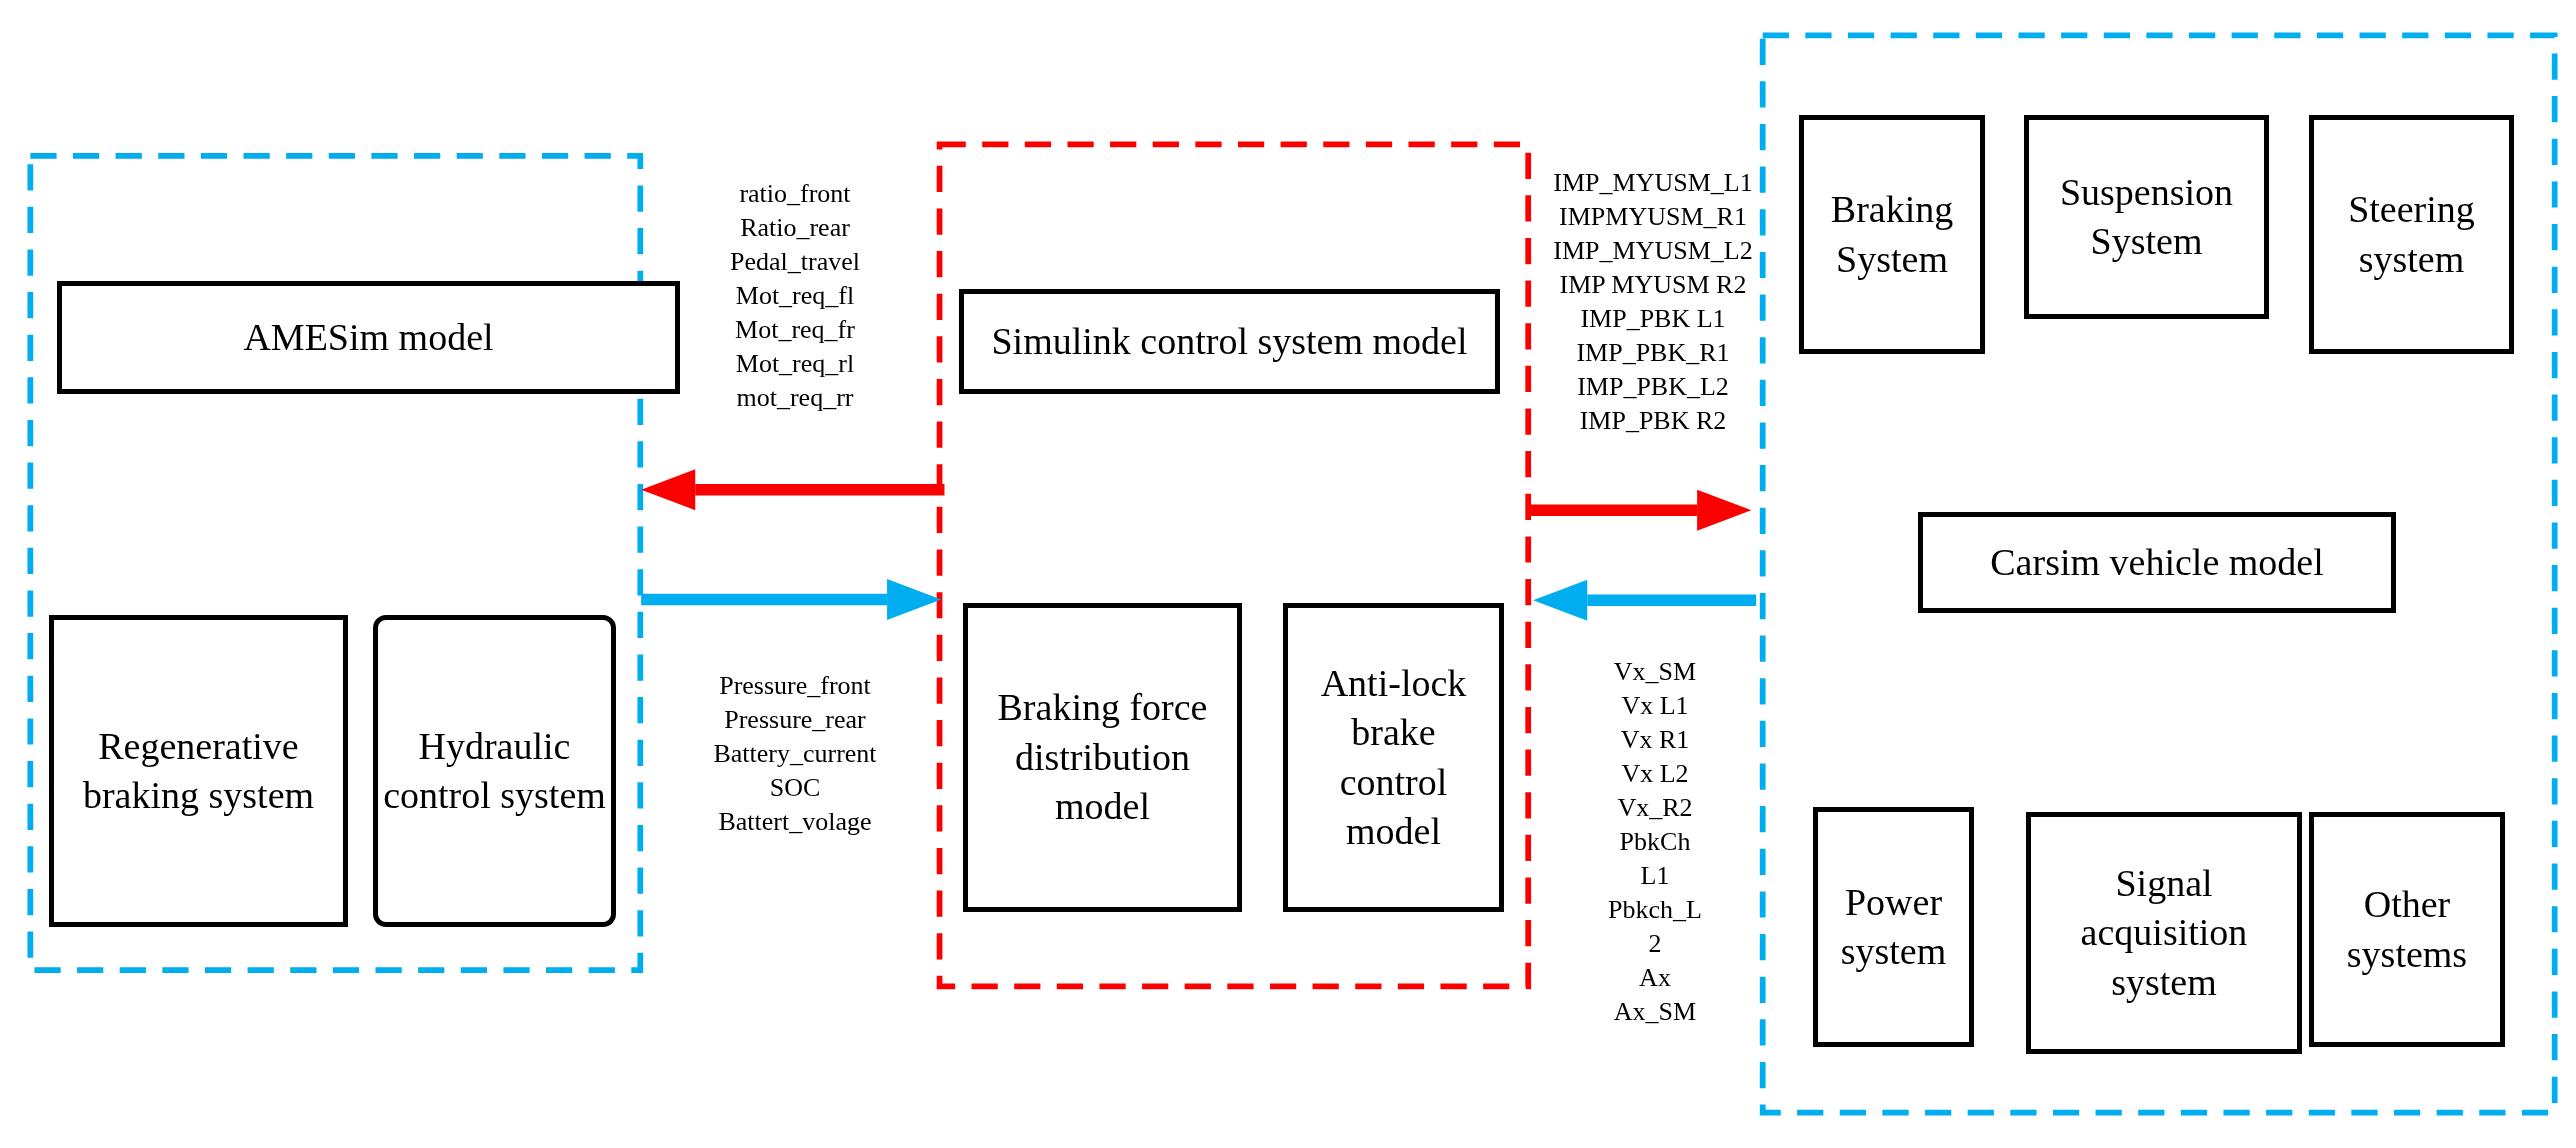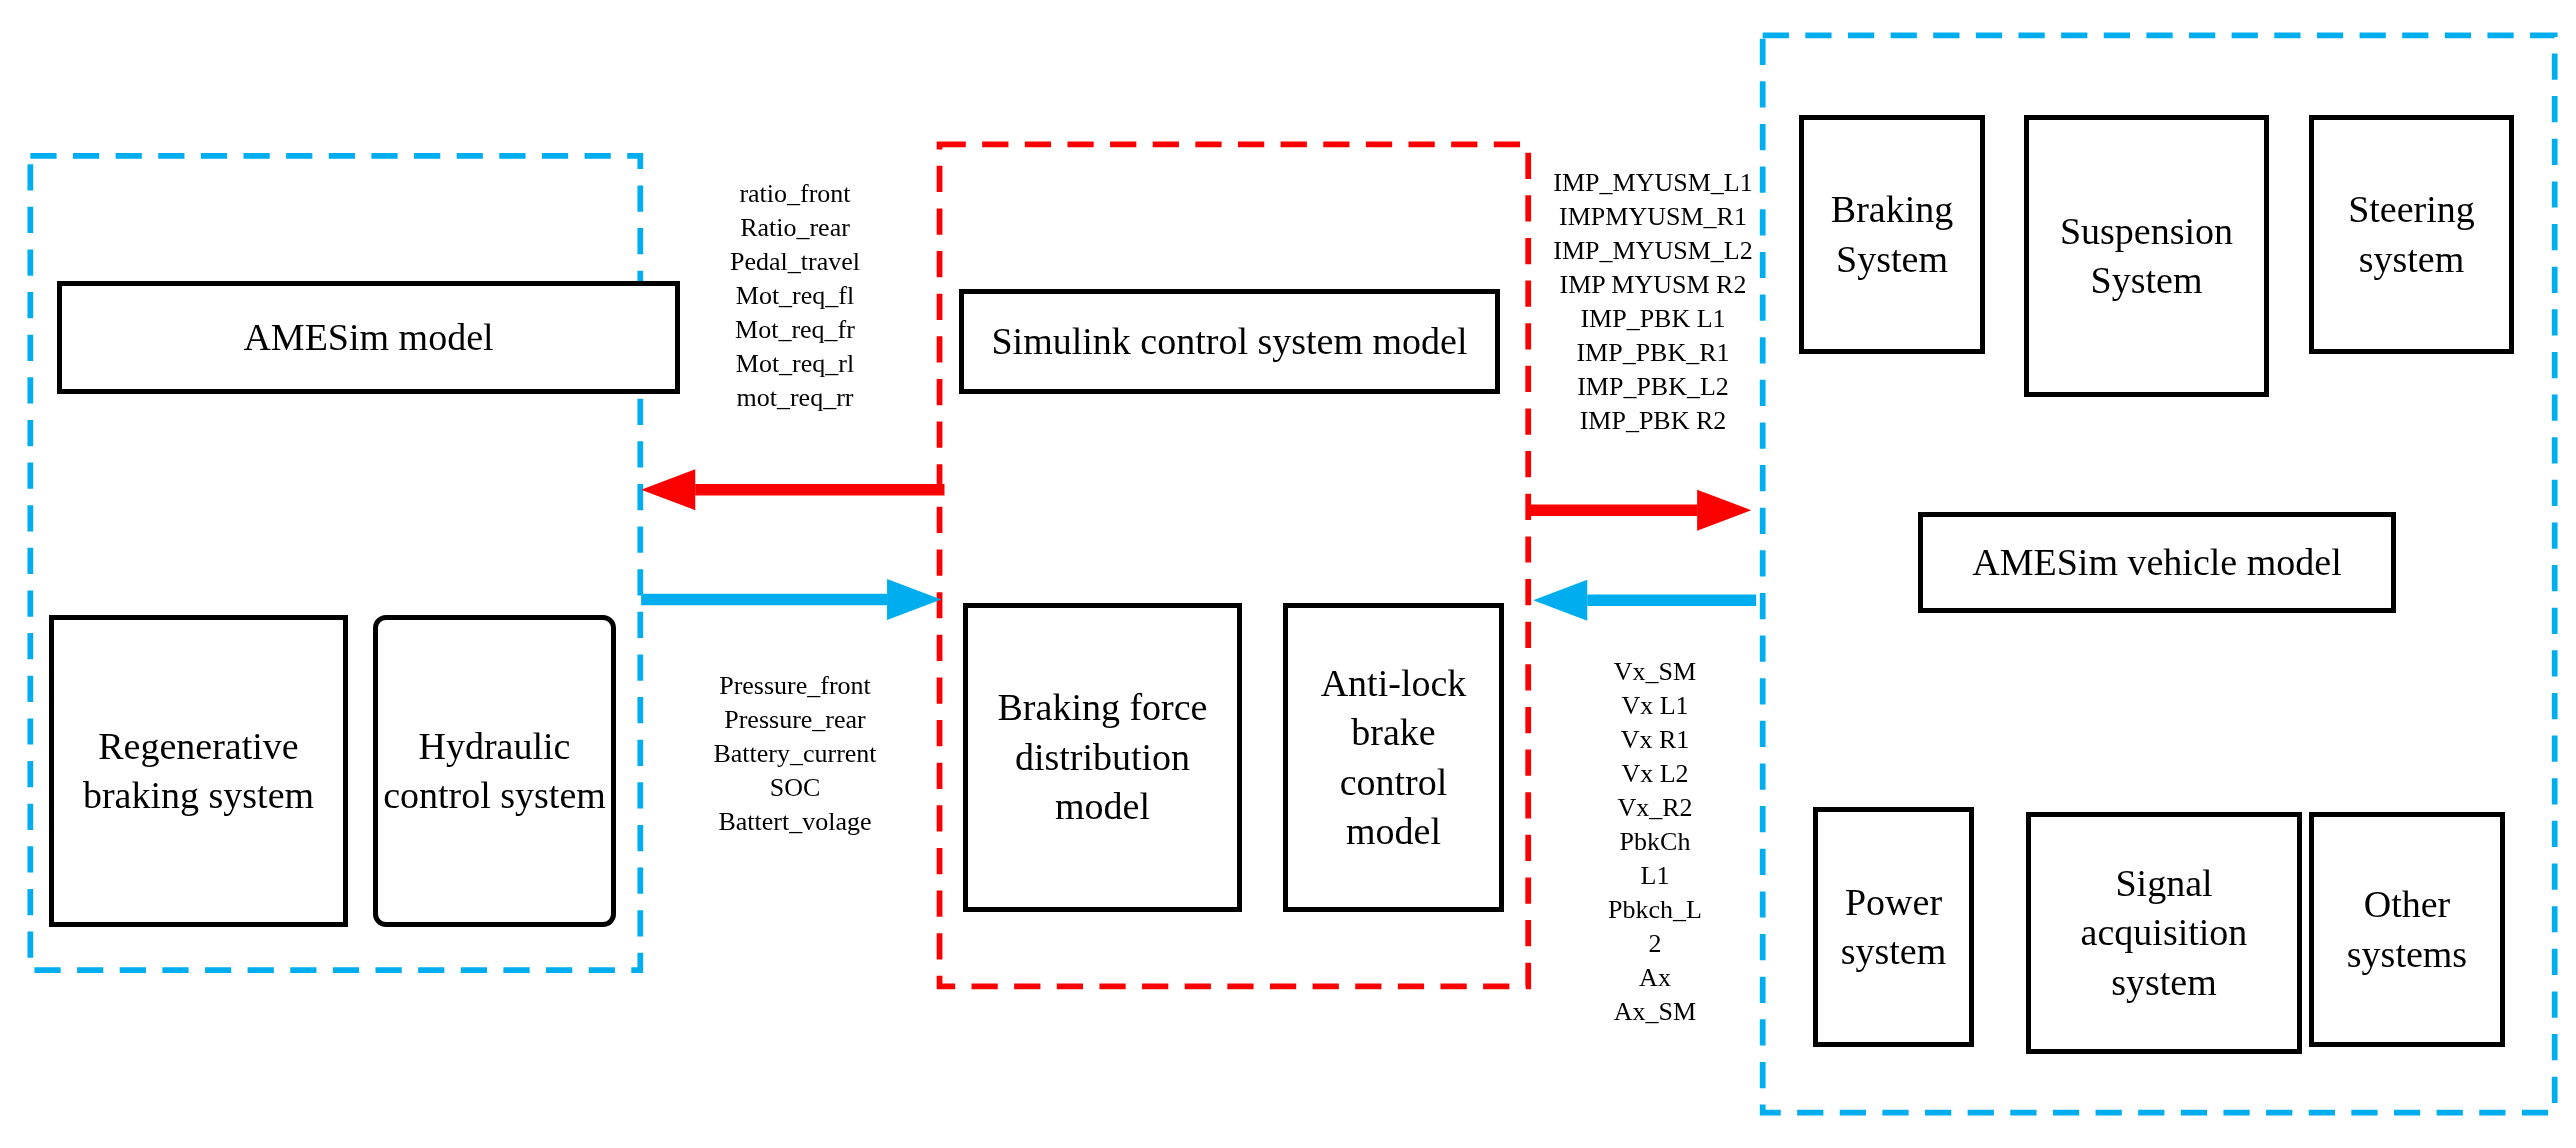--- a/index.html
+++ b/index.html
@@ -53,21 +53,21 @@
     white-space: nowrap;
   }
   
   #box-amesim        { left: 57px;   top: 281px;  width: 623px; height: 113px; }
   #box-regen         { left: 49px;   top: 615px;  width: 299px; height: 312px; }
   #box-hydraulic     { left: 373px;  top: 615px;  width: 243px; height: 312px; border-radius: 13px; }
   #box-simulink      { left: 959px; top: 289px;  width: 541px; height: 105px; }
   #box-bfd           { left: 963px; top: 603px;  width: 279px; height: 309px; }
   #box-abs           { left: 1283px; top: 603px;  width: 221px; height: 309px; }
   #box-braking       { left: 1799px; top: 115px;  width: 186px; height: 239px; }
-  #box-suspension    { left: 2024px; top: 115px;  width: 245px; height: 282px; }
+  #box-suspension    { left: 2024px; top: 115px;  width: 245px; height: 204px; }
   #box-steering      { left: 2309px; top: 115px;  width: 205px; height: 239px; text-align: center; }
   #box-carsim        { left: 1918px; top: 512px;  width: 478px; height: 101px; }
   #box-power         { left: 1813px; top: 807px;  width: 161px; height: 240px; }
   #box-signalacq     { left: 2026px; top: 812px;  width: 276px; height: 242px; }
   #box-other         { left: 2309px; top: 812px;  width: 196px; height: 235px; }
 
   #col-sim-to-ame    { left: 680px;  top: 177px;  width: 230px; }
   #col-ame-to-sim    { left: 680px;  top: 669px;  width: 230px; }
   #col-sim-to-car    { left: 1535px; top: 166px;  width: 236px; }
   #col-car-to-sim    { left: 1540px; top: 655px;  width: 230px; }
@@ -134,21 +134,21 @@
   <div class="box" id="box-braking">
     <span>Braking System</span>
   </div>
   <div class="box" id="box-suspension">
     <span>Suspension System</span>
   </div>
   <div class="box" id="box-steering">
     <span>Steering system</span>
   </div>
   <div class="box" id="box-carsim">
-    <span>AMESim vehicle model</span>
+    <span>Carsim vehicle model</span>
   </div>
   <div class="box" id="box-power">
     <span>Power system</span>
   </div>
   <div class="box" id="box-signalacq">
     <span>Signal acquisition system</span>
   </div>
   <div class="box" id="box-other">
     <span>Other systems</span>
   </div>

